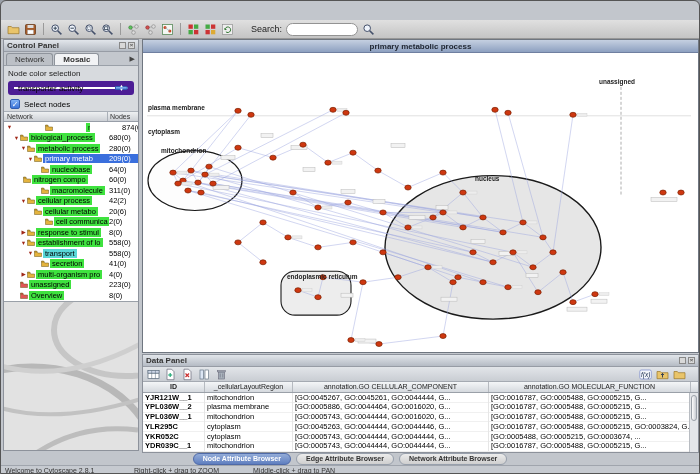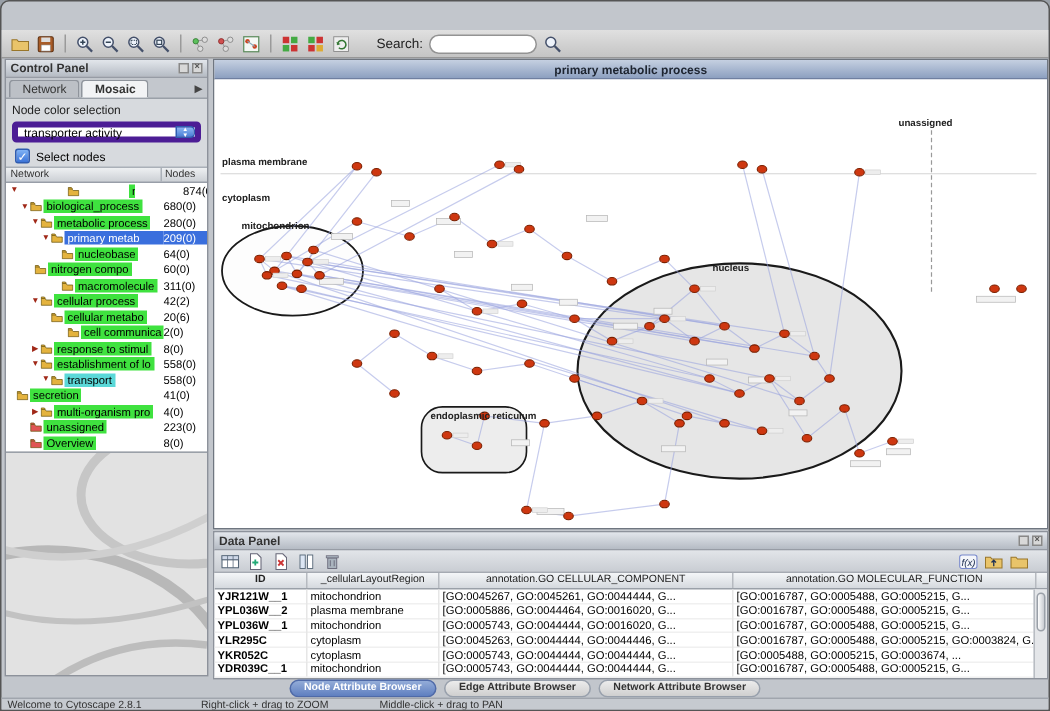--- a/index.html
+++ b/index.html
@@ -20,21 +20,21 @@
   
   .control-panel{position:absolute;left:2px;top:38px;width:136px;bottom:22px;background:#d7dade;border:1px solid #8d929b;display:flex;flex-direction:column}
   .panel-header{height:12px;flex:none;background:linear-gradient(#e2e6eb,#b5bbc4);border-bottom:1px solid #979ca5;font-size:8px;font-weight:bold;color:#333;display:flex;align-items:center;padding:0 3px}
   .ph-icons{margin-left:auto;display:flex;gap:2px}
   .ph-box{width:7px;height:7px;border:1px solid #888;background:#d8d8d8;font-size:6px;line-height:5px;text-align:center;color:#555}
   .cp-tabs{height:14px;flex:none;display:flex;align-items:flex-end;background:#c3c7cd;border-bottom:1px solid #9aa0a8;padding-left:2px}
   .cp-tab{font-size:8px;padding:1px 8px;border:1px solid #8f949c;border-bottom:none;border-radius:3px 3px 0 0;background:#bcc0c6;color:#333;margin-right:1px}
   .cp-tab.active{background:#f2f3f5;font-weight:bold}
   .tab-arrow{margin-left:auto;font-size:7px;color:#444;padding:0 3px 2px 0}
   .cp-section{flex:none;padding:3px 4px 2px;font-size:8px;color:#222}
-  .dropdown{flex:none;margin:1px 4px 2px;height:14px;background:#fff;border:4px solid #4c1d95;border-radius:3px;display:flex;align-items:center;font-size:8px;padding-left:4px;position:relative}
+  .dropdown{flex:none;margin:1px 4px 2px;height:14px;background:#fff;border:6px solid #4c1d95;border-radius:3px;display:flex;align-items:center;font-size:8px;padding-left:4px;position:relative}
   .dd-btn{position:absolute;right:0;top:-1px;bottom:-1px;width:13px;background:linear-gradient(#8db6f2,#4a7fd6);border:1px solid #2f5cb0;border-radius:0 3px 3px 0;color:#fff;font-size:4px;display:flex;flex-direction:column;align-items:center;justify-content:center;line-height:4px}
   .checkbox-row{flex:none;display:flex;align-items:center;gap:4px;padding:2px 6px;font-size:8px}
   .checkbox{width:10px;height:10px;border-radius:2px;background:linear-gradient(#7fb2f5,#3c74d8);border:1px solid #2f5cb0;color:#fff;font-size:8px;line-height:9px;text-align:center}
   .tree-header{flex:none;display:flex;height:11px;background:linear-gradient(#eef0f2,#ccd0d5);border-top:1px solid #aab0b8;border-bottom:1px solid #989ea8;font-size:7px;color:#333}
   .th-net{flex:1;padding:1px 3px;border-right:1px solid #aab0b8}
   .th-nodes{width:30px;padding:1px 2px}
   .tree-body{flex:none;height:179px;background:#fff;overflow:hidden}
   .tree-row{display:flex;align-items:center;height:10.5px;font-size:7.5px;white-space:nowrap}
   .tr-arrow{width:7px;font-size:5.5px;color:#a02818;text-align:center;flex:none}
   .tr-icon{flex:none;margin-right:1px;display:flex}
@@ -333,21 +333,21 @@
         <div class="tree-row" style="padding-left: 23px;">
           <span class="tr-arrow">▼</span>
           <span class="tr-icon">
             <svg width="8" height="7" viewBox="0 0 8 7">
               <path d="M0.5 2 L3 2 L3.8 3 L7.5 3 L7.5 6.5 L0.5 6.5 Z M0.5 2 L0.5 1 L2.6 1 L3.4 2" fill="#e4b33e" stroke="#6b5512" stroke-width="0.5"></path>
             </svg>
           </span>
           <span class="tr-label" style="background: rgb(90, 216, 216); color: rgb(0, 0, 0);">transport</span>
           <span class="tr-count">558(0)</span>
         </div>
-        <div class="tree-row" style="">
+        <div class="tree-row" style="padding-left: 30px;">
           <span class="tr-arrow"></span>
           <span class="tr-icon">
             <svg width="8" height="7" viewBox="0 0 8 7">
               <path d="M0.5 2 L3 2 L3.8 3 L7.5 3 L7.5 6.5 L0.5 6.5 Z M0.5 2 L0.5 1 L2.6 1 L3.4 2" fill="#e4b33e" stroke="#6b5512" stroke-width="0.5"></path>
             </svg>
           </span>
           <span class="tr-label" style="background: rgb(63, 226, 63); color: rgb(0, 0, 0);">secretion</span>
           <span class="tr-count">41(0)</span>
         </div>
         <div class="tree-row" style="padding-left: 16px;">

